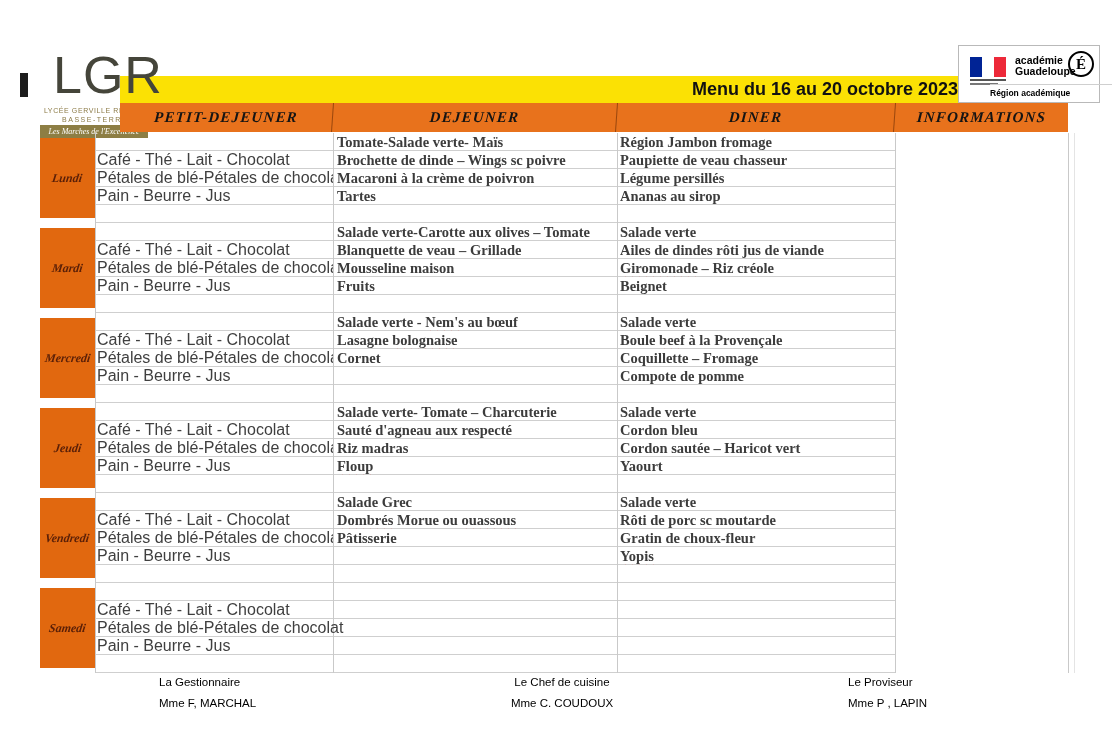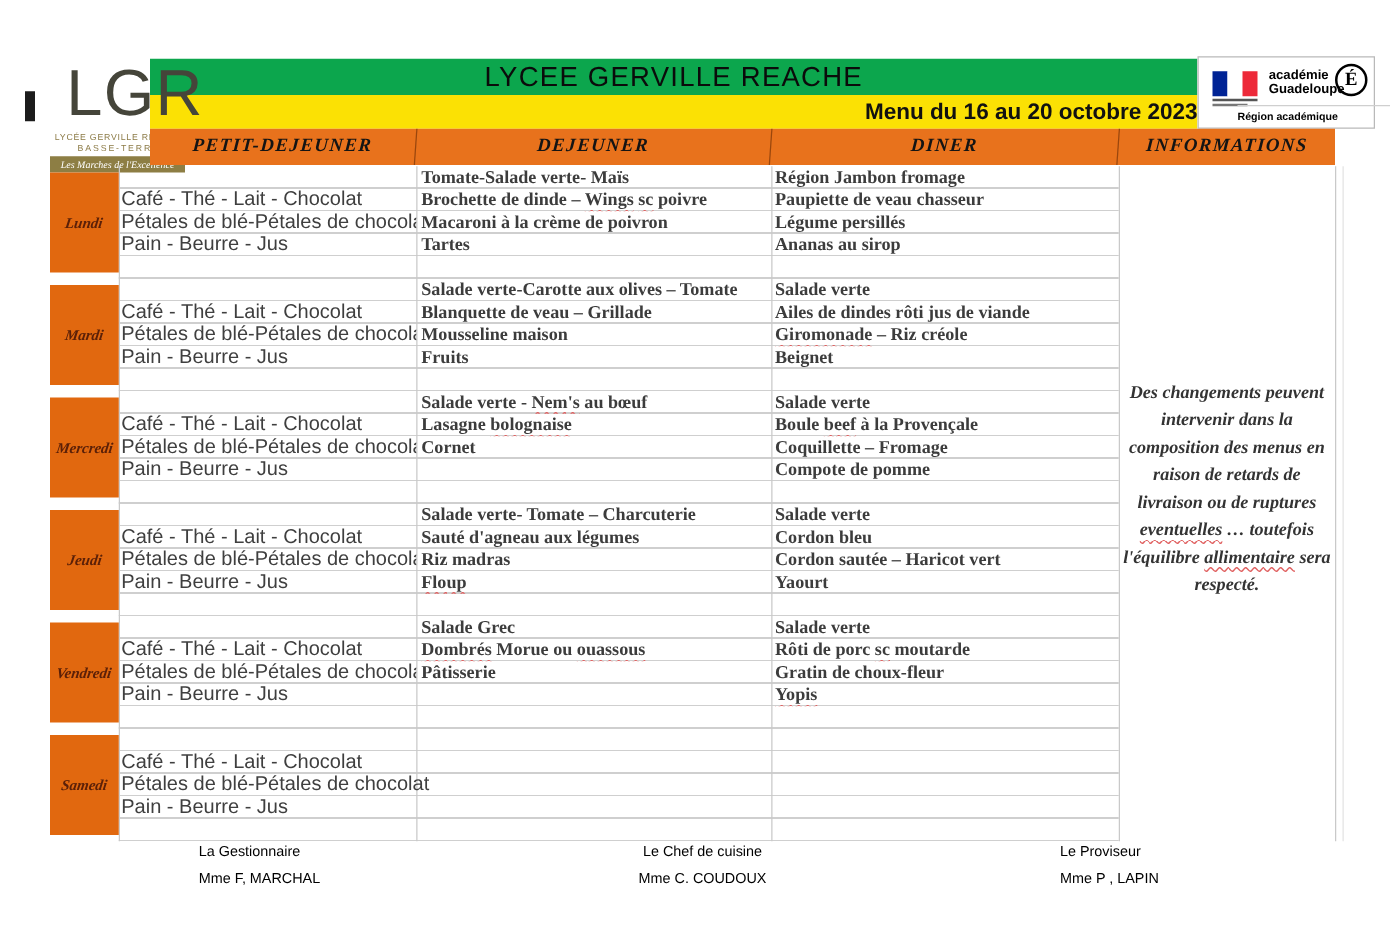--- a/index.html
+++ b/index.html
@@ -73,23 +73,20 @@
 
   
   .sig { position:absolute; top:676px; font-size:11.5px; color:#000;margin-left:32px; }
   .sig .name { margin-top:9px; }
 </style>
 </head>
 <body>
 
 <div id="screen">
 
-  <div class="abs green-bar">
-    <span>LYCEE GERVILLE REACHE</span>
-  </div>
   <div class="abs yellow-bar">
     <span>Menu du 16 au 20 octobre 2023</span>
   </div>
 
   <div class="abs edge-artifact"></div>
   <div class="abs lgr">LGR</div>
   <div class="abs school1">LYCÉE GERVILLE RÉACHE</div>
   <div class="abs school2">BASSE-TERRE</div>
   <div class="abs ribbon">Les Marches de l'Excellence</div>
 
@@ -166,21 +163,21 @@
       <div class="mline serifline" style="left: 620px; top: 331px; width: 272px;">Boule <span class="sq">beef</span> à la Provençale</div>
       <div class="mline serifline" style="left: 620px; top: 349px; width: 272px;">Coquillette – Fromage</div>
       <div class="mline serifline" style="left: 620px; top: 367px; width: 272px;">Compote de pomme</div>
       <div class="abs day-cell" style="left: 40px; top: 408px;">
         <span>Jeudi</span>
       </div>
       <div class="mline sansline" style="left: 97px; top: 421px; width: 236px;">Café - Thé - Lait - Chocolat</div>
       <div class="mline sansline" style="left: 97px; top: 439px; width: 236px;">Pétales de blé-Pétales de chocolat</div>
       <div class="mline sansline" style="left: 97px; top: 457px; width: 236px;">Pain - Beurre - Jus</div>
       <div class="mline serifline" style="left: 337px; top: 403px; width: 278px;">Salade verte- Tomate – Charcuterie</div>
-      <div class="mline serifline" style="left: 337px; top: 421px; width: 278px;">Sauté d'agneau aux légumes</div>
+      <div class="mline serifline" style="left: 337px; top: 421px; width: 278px;">Sauté d'agneau aux respecté</div>
       <div class="mline serifline" style="left: 337px; top: 439px; width: 278px;">Riz madras</div>
       <div class="mline serifline" style="left: 337px; top: 457px; width: 278px;"><span class="sq">Floup</span></div>
       <div class="mline serifline" style="left: 620px; top: 403px; width: 272px;">Salade verte</div>
       <div class="mline serifline" style="left: 620px; top: 421px; width: 272px;">Cordon bleu</div>
       <div class="mline serifline" style="left: 620px; top: 439px; width: 272px;">Cordon sautée – Haricot vert</div>
       <div class="mline serifline" style="left: 620px; top: 457px; width: 272px;">Yaourt</div>
       <div class="abs day-cell" style="left: 40px; top: 498px;">
         <span>Vendredi</span>
       </div>
       <div class="mline sansline" style="left: 97px; top: 511px; width: 236px;">Café - Thé - Lait - Chocolat</div>
@@ -194,23 +191,20 @@
       <div class="mline serifline" style="left: 620px; top: 529px; width: 272px;">Gratin de choux-fleur</div>
       <div class="mline serifline" style="left: 620px; top: 547px; width: 272px;"><span class="sq">Yopis</span></div>
       <div class="abs day-cell" style="left: 40px; top: 588px;">
         <span>Samedi</span>
       </div>
       <div class="mline sansline" style="left: 97px; top: 601px; width: 520px;">Café - Thé - Lait - Chocolat</div>
       <div class="mline sansline" style="left: 97px; top: 619px; width: 520px;">Pétales de blé-Pétales de chocolat</div>
       <div class="mline sansline" style="left: 97px; top: 637px; width: 520px;">Pain - Beurre - Jus</div>
     </div>
 
-  <div class="abs info-cell">
-    <div class="txt" id="info-txt">Des changements peuvent intervenir dans la composition des menus en raison de retards de livraison ou de ruptures <span class="sq">eventuelles</span> … toutefois l'équilibre <span class="sq">allimentaire</span> sera respecté.</div>
-  </div>
 
   <div id="sig-layer">
       <div class="sig" style="left: 127px; width: 170px; text-align: left;">
         <div>La Gestionnaire</div>
         <div class="name">Mme F, MARCHAL</div>
       </div>
       <div class="sig" style="left: 440px; width: 180px; text-align: center;">
         <div>Le Chef de cuisine</div>
         <div class="name">Mme C. COUDOUX</div>
       </div>

